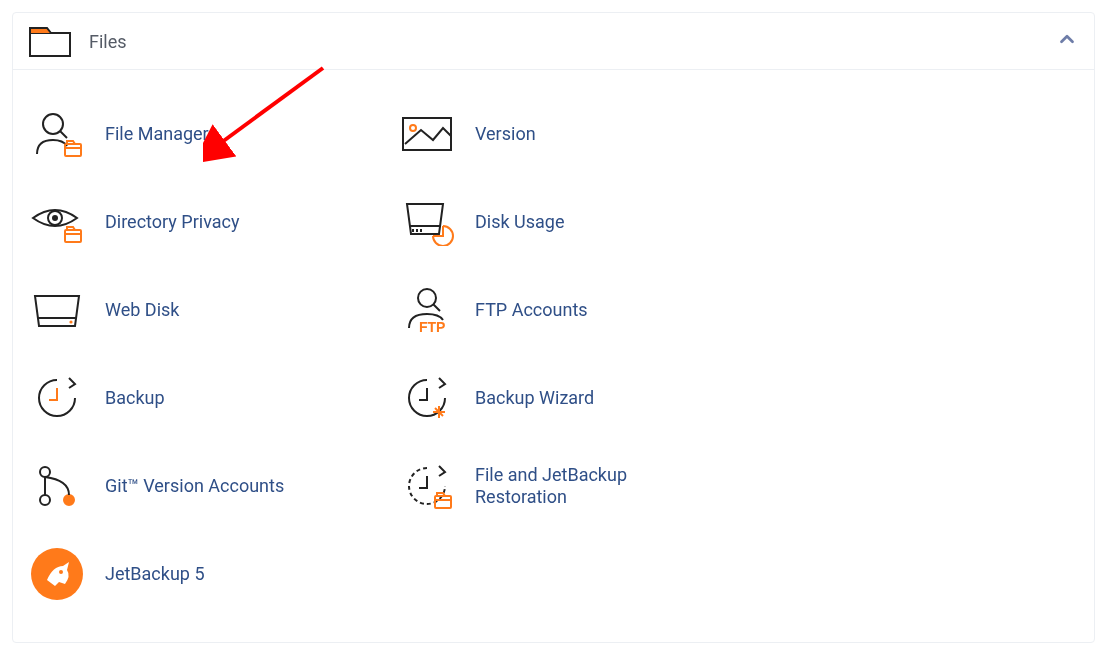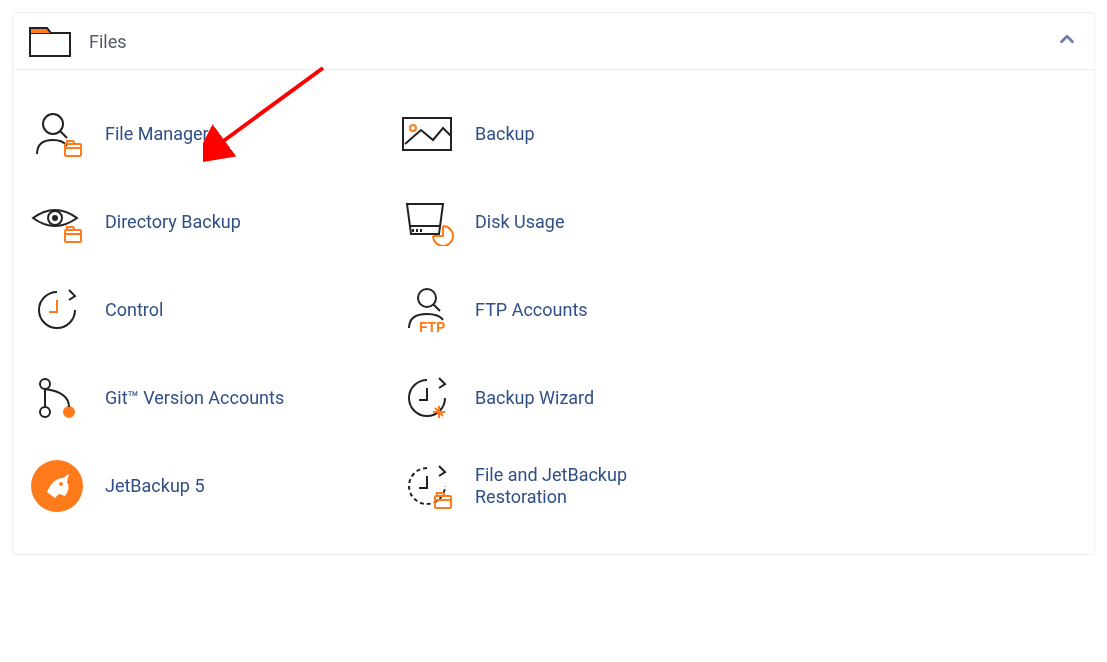--- a/index.html
+++ b/index.html
@@ -113,33 +113,43 @@
         <span class="icon-wrap">
           <svg width="56" height="48" viewBox="0 0 56 48">
             <path d="M4 20 Q26 4 48 20 Q26 36 4 20 Z" fill="none" stroke="#222" stroke-width="2"></path>
             <circle cx="26" cy="20" r="7" fill="none" stroke="#222" stroke-width="2"></circle>
             <circle cx="26" cy="20" r="3" fill="#222"></circle>
             <rect x="36" y="32" width="16" height="12" rx="1" fill="none" stroke="#ff7a1a" stroke-width="2"></rect>
             <path d="M36 36 H52" stroke="#ff7a1a" stroke-width="2"></path>
             <path d="M38 32 V29 H44 L46 32" fill="none" stroke="#ff7a1a" stroke-width="2"></path>
           </svg>
         </span>
-        <span class="label">Directory Backup</span>
-      </a>
-
+        <span class="label">Directory Privacy</span>
+      </a>
+
+      <a class="item">
+        <span class="icon-wrap">
+          <svg width="56" height="48" viewBox="0 0 56 48">
+            <path d="M6 10 H50 L46 40 H10 Z" fill="none" stroke="#222" stroke-width="2"></path>
+            <path d="M8 32 H48" stroke="#222" stroke-width="2"></path>
+            <circle cx="42" cy="36" r="1.6" fill="#ff7a1a"></circle>
+          </svg>
+        </span>
+        <span class="label">Web Disk</span>
+      </a>
 
       <a class="item">
         <span class="icon-wrap">
           <svg width="56" height="48" viewBox="0 0 56 48">
             <path d="M28 6 A18 18 0 1 0 46 24" fill="none" stroke="#222" stroke-width="2"></path>
             <polyline points="40,4 46,10 40,14" fill="none" stroke="#222" stroke-width="2"></polyline>
             <polyline points="28,14 28,26 20,26" fill="none" stroke="#ff7a1a" stroke-width="2"></polyline>
           </svg>
         </span>
-        <span class="label">Control</span>
+        <span class="label">Backup</span>
       </a>
 
       <a class="item">
         <span class="icon-wrap">
           <svg width="56" height="48" viewBox="0 0 56 48">
             <circle cx="16" cy="10" r="5" fill="none" stroke="#222" stroke-width="2"></circle>
             <circle cx="16" cy="38" r="5" fill="none" stroke="#222" stroke-width="2"></circle>
             <circle cx="40" cy="38" r="5" fill="#ff7a1a" stroke="#ff7a1a" stroke-width="2"></circle>
             <line x1="16" y1="15" x2="16" y2="33" stroke="#222" stroke-width="2"></line>
             <path d="M16 15 Q40 18 40 33" fill="none" stroke="#222" stroke-width="2"></path>
@@ -164,21 +174,21 @@
     <div class="col">
 
       <a class="item">
         <span class="icon-wrap">
           <svg width="56" height="48" viewBox="0 0 56 48">
             <rect x="4" y="8" width="48" height="32" fill="none" stroke="#222" stroke-width="2"></rect>
             <circle cx="14" cy="18" r="3" fill="none" stroke="#ff7a1a" stroke-width="2"></circle>
             <polyline points="6,34 22,20 34,30 44,18 52,26" fill="none" stroke="#222" stroke-width="2"></polyline>
           </svg>
         </span>
-        <span class="label">Backup</span>
+        <span class="label">Version</span>
       </a>
 
       <a class="item">
         <span class="icon-wrap">
           <svg width="56" height="48" viewBox="0 0 56 48">
             <path d="M8 6 H44 L40 36 H12 Z" fill="none" stroke="#222" stroke-width="2"></path>
             <path d="M10 28 H42" stroke="#222" stroke-width="2"></path>
             <line x1="14" y1="31" x2="14" y2="34" stroke="#222" stroke-width="2"></line>
             <line x1="18" y1="31" x2="18" y2="34" stroke="#222" stroke-width="2"></line>
             <line x1="22" y1="31" x2="22" y2="34" stroke="#222" stroke-width="2"></line>

